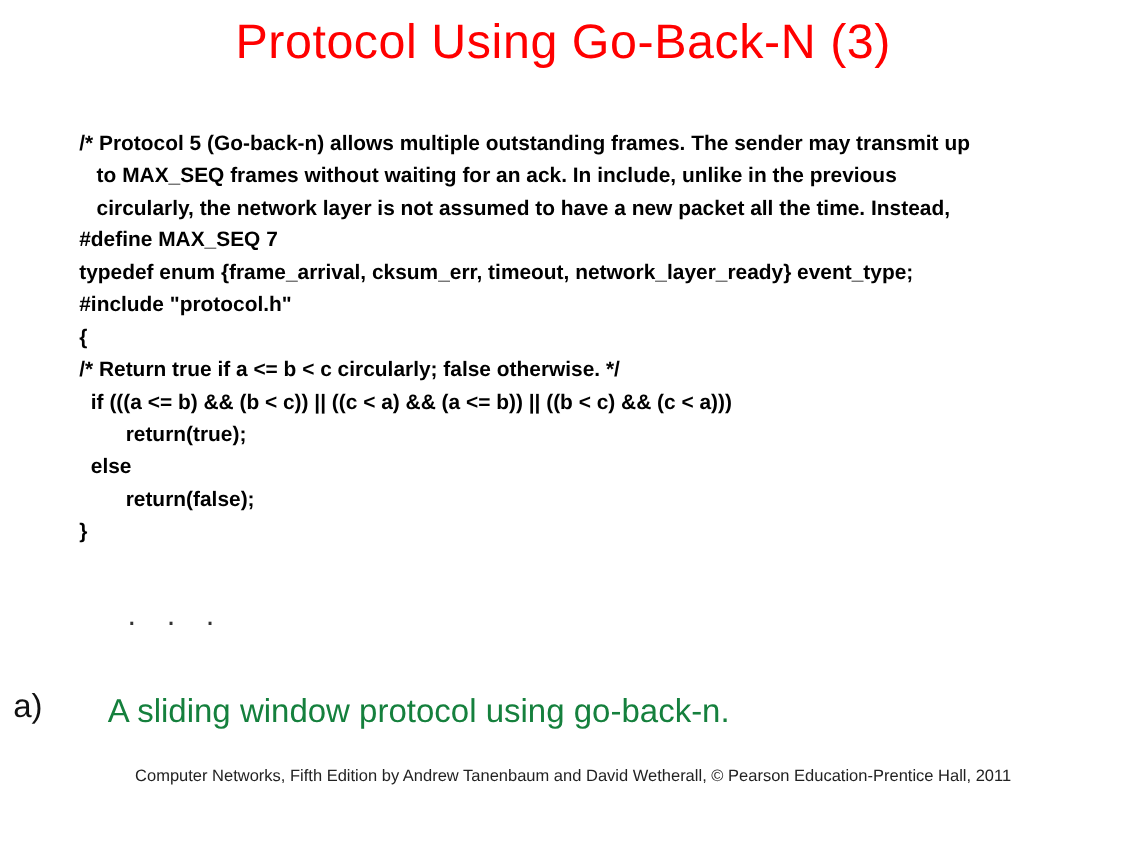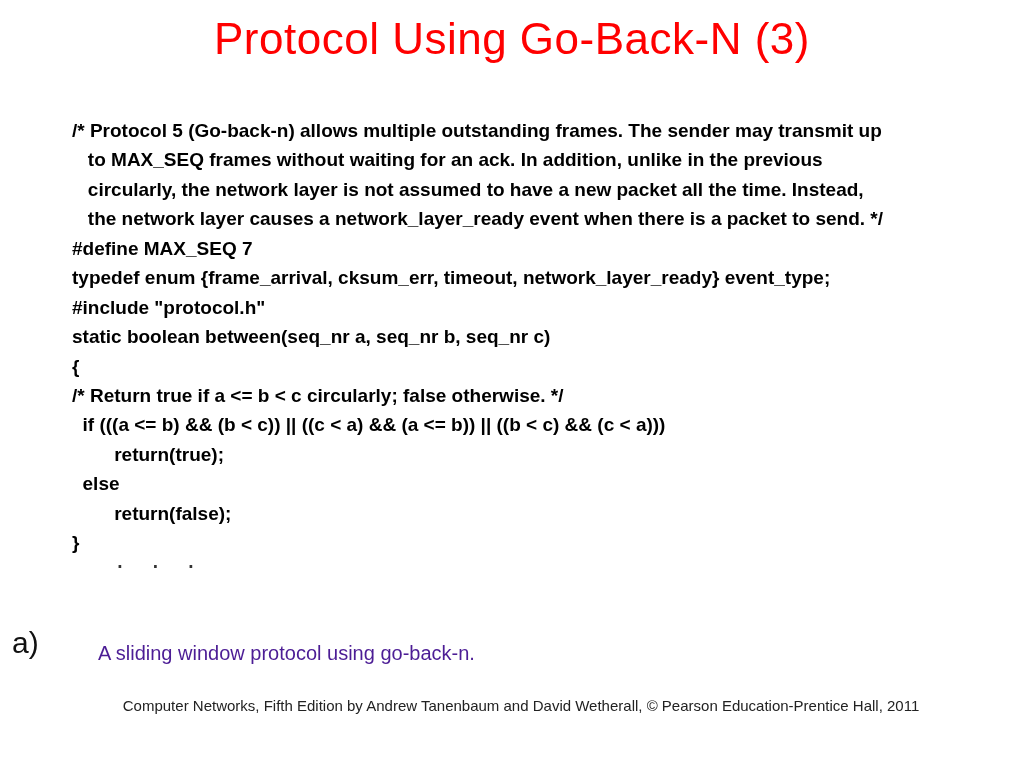--- a/index.html
+++ b/index.html
@@ -60,52 +60,50 @@
   .caption-label {
     position: absolute;
     left: 12px;
     top: 0;
     font-size: 30px;
     color: #111111;
   }
   .caption-text {
     position: absolute;
     left: 98px;
-    top: 16px;
-    font-size: 20px;
-    color: #4c1d95;
+    top: 4px;
+    font-size: 30px;
+    color: #15803d;
   }
   .footer {
     position: absolute;
     bottom: 20px;
     left: 18px;
     right: 0;
     text-align: center;
     font-size: 15px;
     color: #222222;
   }
 </style>
 </head>
 <body>
 
 <div class="slide">
 
   <div class="title">Protocol Using Go-Back-N (3)</div>
 
   <div class="code-block">
     <span class="line">/* Protocol 5 (Go-back-n) allows multiple outstanding frames. The sender may transmit up</span>
-    <span class="line">   to MAX_SEQ frames without waiting for an ack. In addition, unlike in the previous</span>
+    <span class="line">   to MAX_SEQ frames without waiting for an ack. In include, unlike in the previous</span>
     <span class="line">   circularly, the network layer is not assumed to have a new packet all the time. Instead,</span>
-    <span class="line">   the network layer causes a network_layer_ready event when there is a packet to send. */</span>
     <span class="line"></span>
     <span class="line">#define MAX_SEQ 7</span>
     <span class="line">typedef enum {frame_arrival, cksum_err, timeout, network_layer_ready} event_type;</span>
     <span class="line">#include "protocol.h"</span>
     <span class="line"></span>
-    <span class="line">static boolean between(seq_nr a, seq_nr b, seq_nr c)</span>
     <span class="line">{</span>
     <span class="line">/* Return true if a &lt;= b &lt; c circularly; false otherwise. */</span>
     <span class="line">  if (((a &lt;= b) &amp;&amp; (b &lt; c)) || ((c &lt; a) &amp;&amp; (a &lt;= b)) || ((b &lt; c) &amp;&amp; (c &lt; a)))</span>
     <span class="line">        return(true);</span>
     <span class="line">  else</span>
     <span class="line">        return(false);</span>
     <span class="line">}</span>
   </div>
 
   <div class="ellipsis">. . .</div>

